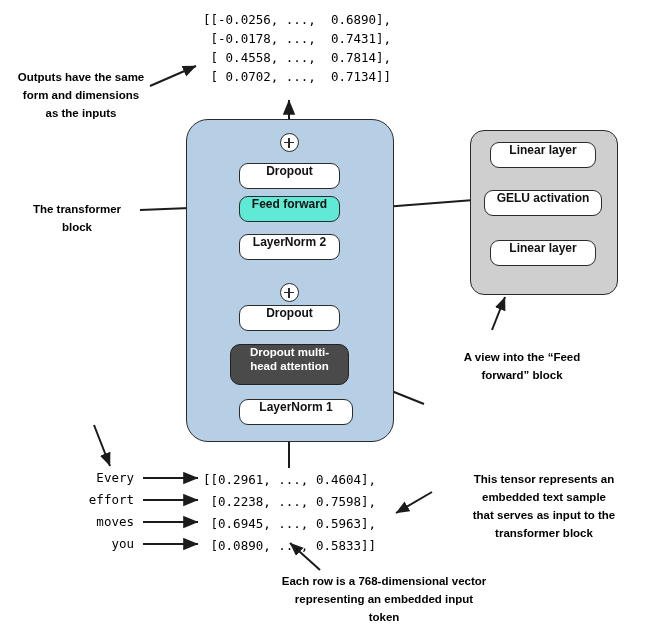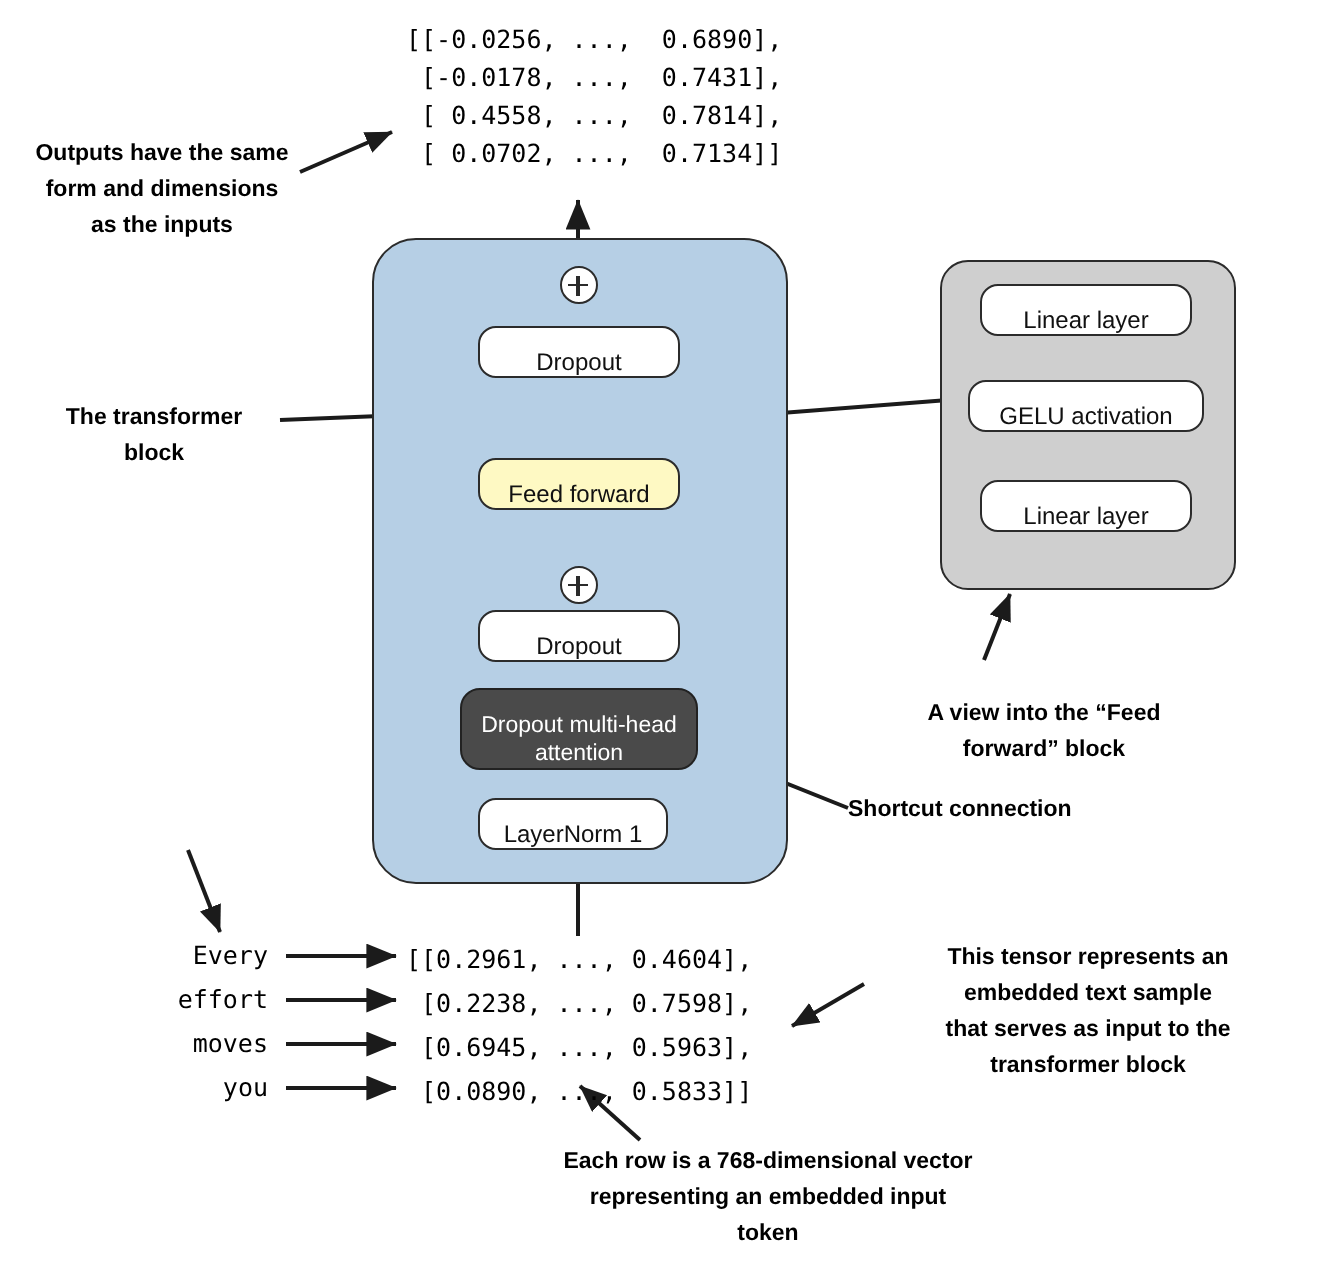--- a/index.html
+++ b/index.html
@@ -21,25 +21,25 @@
 
   
   .blue-block{position:absolute;left:186px;top:119px;width:206px;height:321px;
               background:#b6cfe5;border:1.6px solid #2b2b2b;border-radius:22px;}
 
   
   .gray-block{position:absolute;left:470px;top:130px;width:146px;height:163px;
               background:#cfcfcf;border:1.6px solid #2b2b2b;border-radius:14px;}
 
   
-  .node{position:absolute;display:flex;align-items:flex-end;justify-content:center;
+  .node{position:absolute;display:flex;align-items:flex-start;justify-content:center;
         text-align:center;border:1.7px solid #2b2b2b;border-radius:9px;
-        font-size:12px;background:#fff;box-sizing:border-box;}
+        font-size:12px;background:#fff;box-sizing:border-box;font-weight:bold;}
   .node.light{background:#ffffff;color:#111;}
-  .node.gray{background:#fef9c3;color:#111;margin-top:33px;}
+  .node.gray{background:#5eead4;color:#111;}
   .node.dark{background:#4a4a4a;color:#ffffff;border-color:#222;border-radius:10px;}
 
   
   .plus{position:absolute;width:19px;height:19px;border:1.7px solid #2b2b2b;
         border-radius:50%;background:#fff;box-sizing:border-box;}
   .plus:before,.plus:after{content:"";position:absolute;background:#2b2b2b;}
   .plus:before{left:3.5px;top:7.6px;width:10px;height:1.8px;}
   .plus:after{top:3.5px;left:7.6px;height:10px;width:1.8px;}
 
   
@@ -110,50 +110,52 @@
  [ 0.4558, ...,  0.7814],
  [ 0.0702, ...,  0.7134]]</div>
 
   <div class="note" style="left:6px;top:68px;width:150px;">Outputs have the same<br>form and dimensions<br>as the inputs</div>
 
   <div class="note" style="left:14px;top:200px;width:126px;">The transformer<br>block</div>
 
 
   <div class="note" style="left:432px;top:336px;width:180px;margin-top:12px;">A view into the  “Feed<br>forward” block</div>
 
-  <div class="note" style="left:424px;top:396px;width:160px;text-align:left;">Shortcut connection</div>
 
   <div class="note" style="left:430px;top:470px;width:228px;">This tensor represents an<br>embedded text sample<br>that serves as input to the<br>transformer block</div>
 
   <div class="note" style="left:240px;top:572px;width:288px;">Each row is a 768-dimensional vector<br>representing an embedded input<br>token</div>
 
   <div class="blue-block"></div>
 
   <div class="plus" style="left:279.5px;top:133px;"></div>
 
   <div class="node light" style="left:239px;top:163px;width:101px;height:26px;">
     <span>Dropout</span>
   </div>
 
   <div class="node gray" style="left:239px;top:196px;width:101px;height:26px;">
     <span>Feed forward</span>
   </div>
 
+  <div class="node light" style="left:239px;top:234px;width:101px;height:26px;">
+    <span>LayerNorm 2</span>
+  </div>
 
   <div class="plus" style="left:279.5px;top:283px;"></div>
 
   <div class="node light" style="left:239px;top:305px;width:101px;height:26px;">
     <span>Dropout</span>
   </div>
 
   <div class="node dark" style="left:230px;top:344px;width:119px;height:41px;font-size:11.5px;padding:0 6px;line-height:14px;">
     <span>Dropout multi-head attention</span>
   </div>
 
-  <div class="node light" style="left:239px;top:399px;width:95px;height:26px;">
+  <div class="node light" style="left:239px;top:399px;width:114px;height:26px;">
     <span>LayerNorm 1</span>
   </div>
 
   <div class="gray-block"></div>
 
   <div class="node light" style="left:490px;top:142px;width:106px;height:26px;">
     <span>Linear layer</span>
   </div>
 
   <div class="node light" style="left:484px;top:190px;width:118px;height:26px;">

